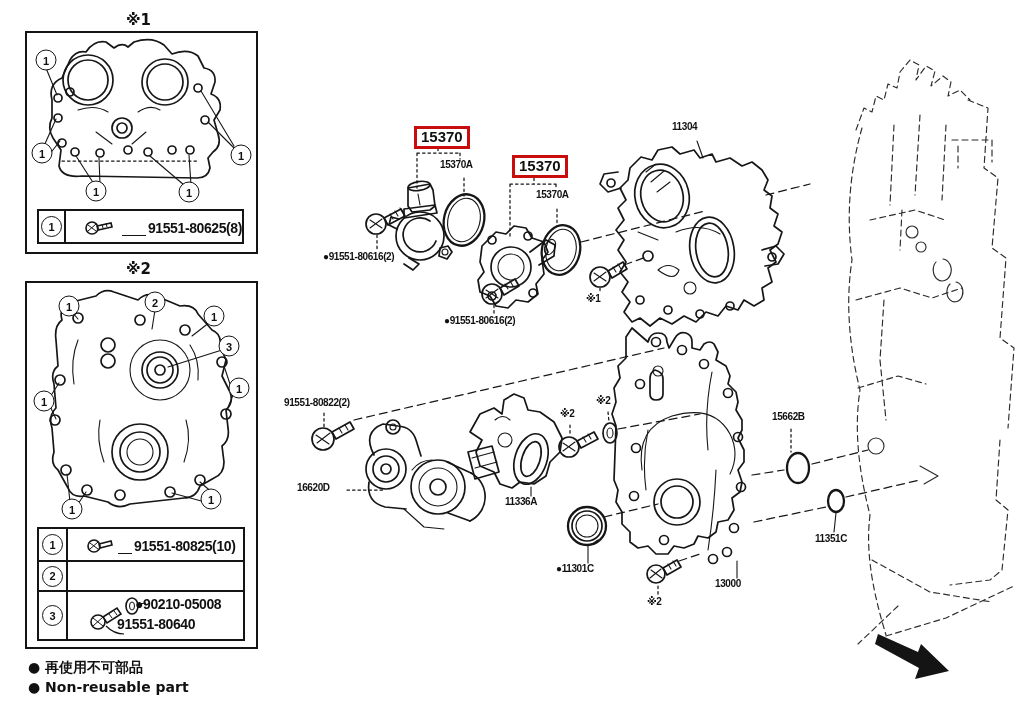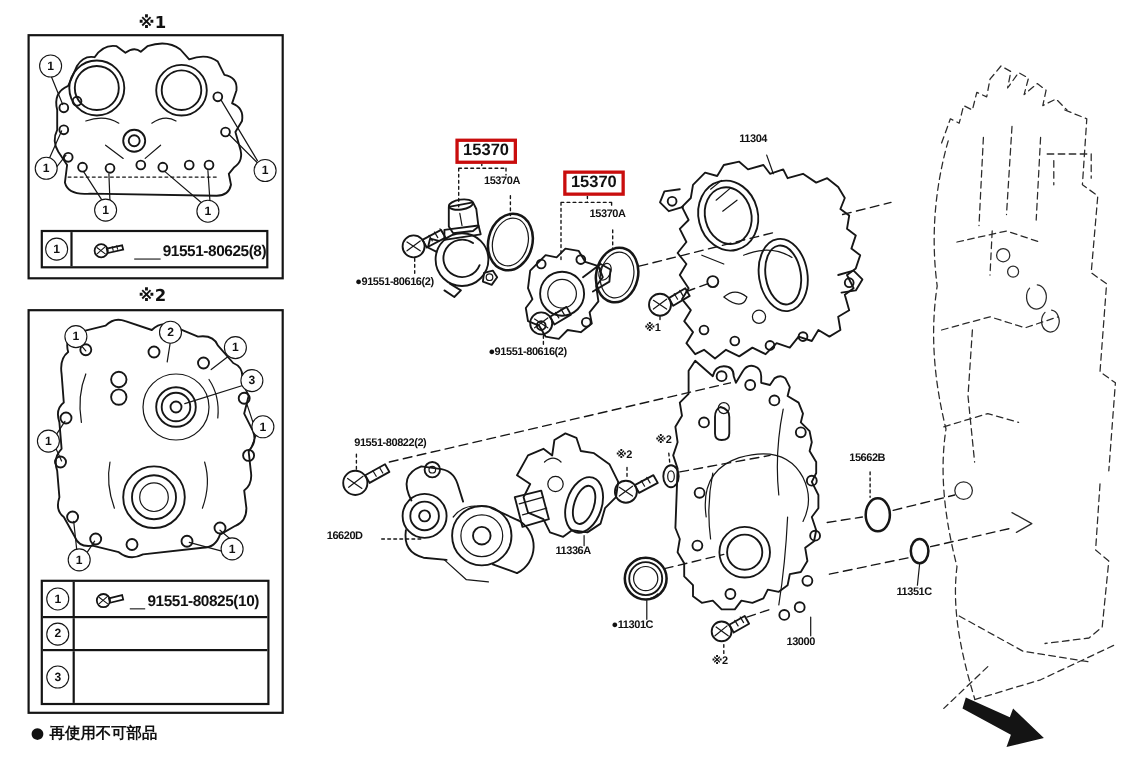--- a/index.html
+++ b/index.html
@@ -364,39 +364,56 @@
     </div>
     <div class="lrow" style="flex:0 0 28px">
       <div class="lnum">
         <span class="callout">2</span>
       </div>
     </div>
     <div class="lrow l3" style="flex:1">
       <div class="lnum">
         <span class="callout">3</span>
       </div>
+      <div class="lbody">
+        <svg width="66" height="44" viewBox="0 0 66 44">
+          <g fill="none" stroke="#141414" stroke-width="1.6">
+            <circle cx="12" cy="28" r="7"></circle>
+              <path d="M7,24 l10,8 M17,23 l-10,9" stroke-width="1"></path>
+            <path d="M17,23 l14,-9 4,6 -14,9 z"></path>
+              <path d="M23,20 l3,4 M28,17 l3,4" stroke-width="1"></path>
+            <ellipse cx="46" cy="12" rx="6" ry="8"></ellipse>
+              <ellipse cx="46" cy="12" rx="2.5" ry="4" stroke-width="1"></ellipse>
+            <path d="M52,10 l8,-1" stroke-width="1.2"></path>
+            <path d="M20,32 q8,8 18,8" stroke-width="1.2"></path>
+          </g>
+        </svg>
+        <span class="lpart a">●90210-05008</span>
+        <span class="lpart b">91551-80640</span>
+      </div>
     </div>
   </div>
 
   <div class="notes">
     <div>● 再使用不可部品</div>
+    <div>● Non-reusable part</div>
   </div>
 
   <div class="code">11F227B</div>
 
   <div id="labels">
       <div class="plabel boxed" style="left: 414px; top: 126px;">15370</div>
       <div class="plabel" style="left: 440px; top: 160px;">15370A</div>
       <div class="plabel boxed" style="left: 512px; top: 155px;">15370</div>
       <div class="plabel" style="left: 536px; top: 190px;">15370A</div>
       <div class="plabel" style="left: 672px; top: 122px;">11304</div>
       <div class="plabel" style="left: 323px; top: 252px;">●91551-80616(2)</div>
       <div class="plabel" style="left: 586px; top: 294px;">※1</div>
       <div class="plabel" style="left: 444px; top: 316px;">●91551-80616(2)</div>
-      <div class="plabel" style="left: 284px; top: 398px; margin-left: 38px;">91551-80822(2)</div>
+      <div class="plabel" style="left: 284px; top: 398px;">91551-80822(2)</div>
       <div class="plabel" style="left: 297px; top: 483px;">16620D</div>
       <div class="plabel" style="left: 505px; top: 497px;">11336A</div>
       <div class="plabel" style="left: 560px; top: 409px;">※2</div>
       <div class="plabel" style="left: 596px; top: 396px;">※2</div>
       <div class="plabel" style="left: 772px; top: 412px;">15662B</div>
       <div class="plabel" style="left: 815px; top: 534px;">11351C</div>
       <div class="plabel" style="left: 556px; top: 564px;">●11301C</div>
       <div class="plabel" style="left: 715px; top: 579px;">13000</div>
       <div class="plabel" style="left: 647px; top: 597px;">※2</div>
     </div>

